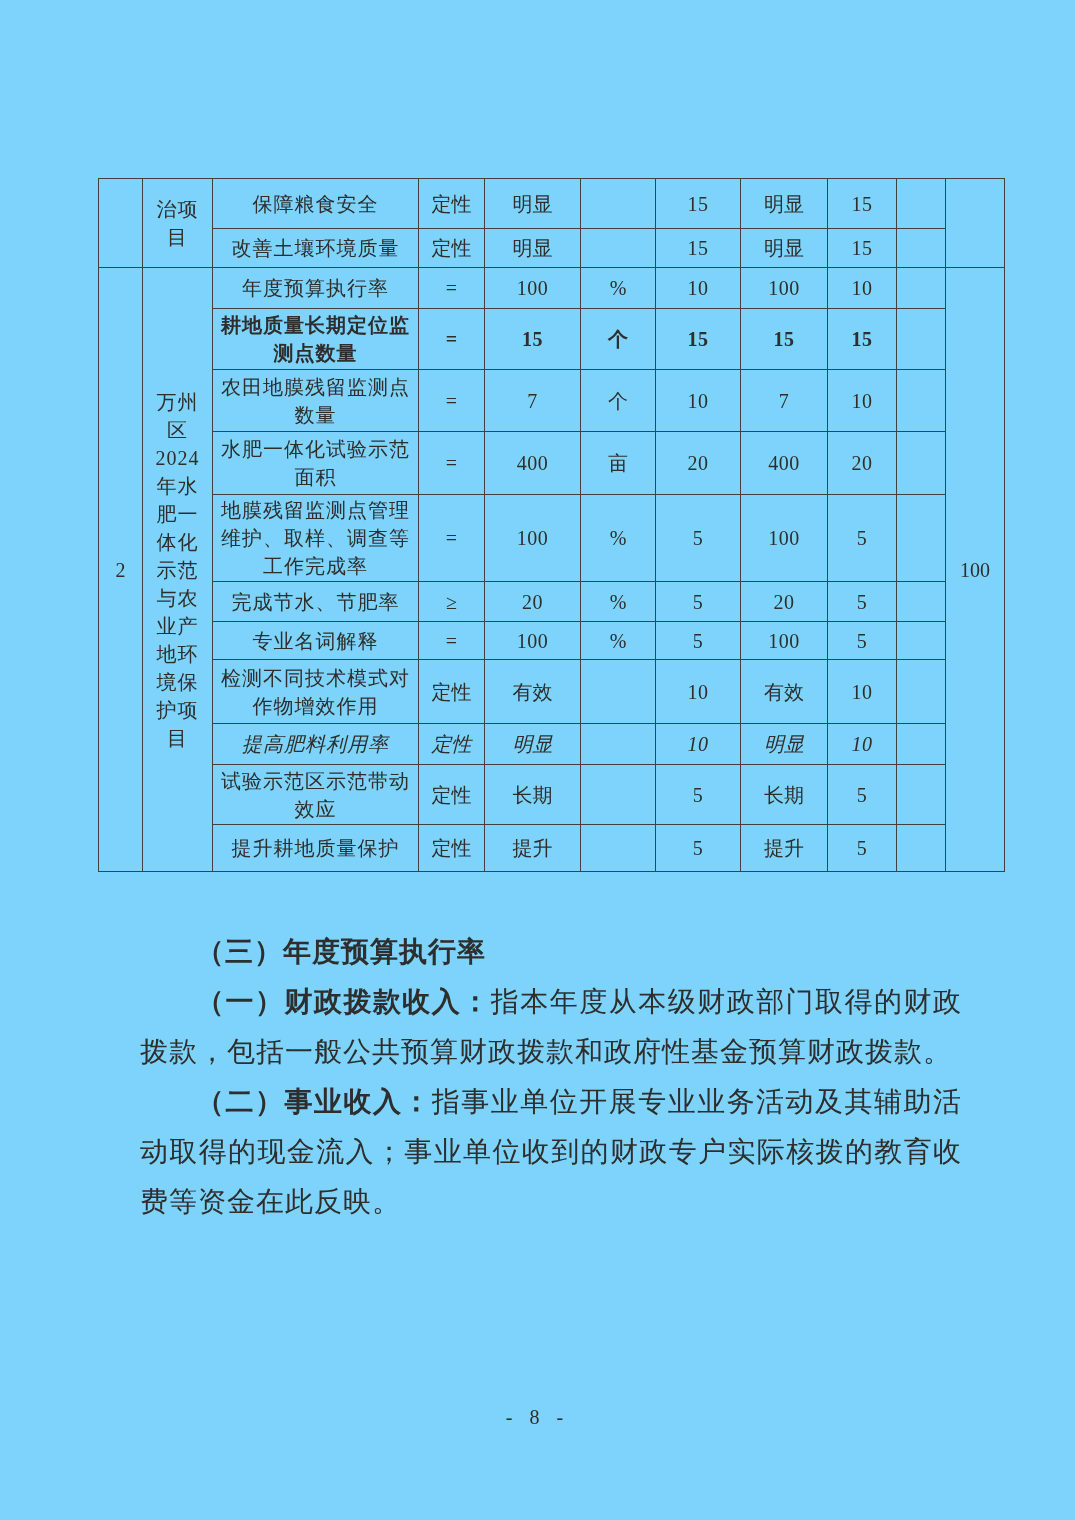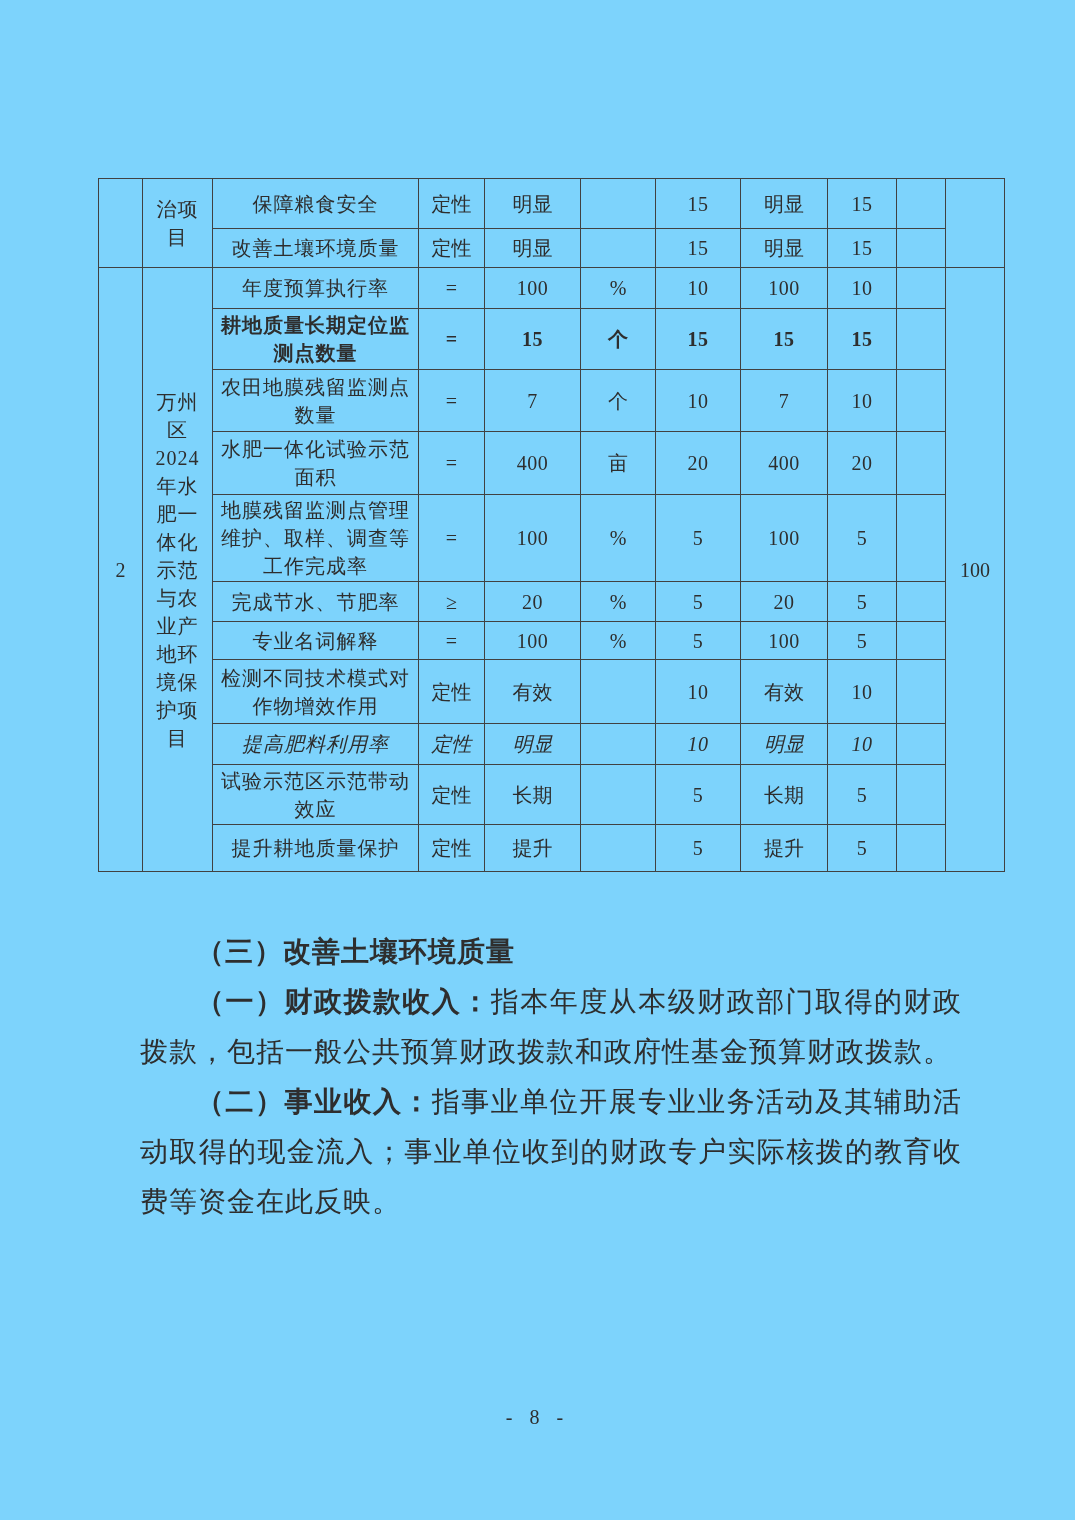--- a/index.html
+++ b/index.html
@@ -239,20 +239,20 @@
       <td></td>
       <td class="c-num">5</td>
       <td>提升</td>
       <td class="c-num">5</td>
       <td></td>
     </tr>
   </tbody>
     </table>
 
   <div id="content">
-    <p class="h-kai">（三）改善土壤环境质量</p>
+    <p class="h-kai">（三）年度预算执行率</p>
     <p><span class="term-label">（一）财政拨款收入：</span><span>指本年度从本级财政部门取得的财政拨款，包括一般公共预算财政拨款和政府性基金预算财政拨款。</span></p>
     <p><span class="term-label">（二）事业收入：</span><span>指事业单位开展专业业务活动及其辅助活动取得的现金流入；事业单位收到的财政专户实际核拨的教育收费等资金在此反映。</span></p>
   </div>
 
   <div id="page-number">- 8 -</div>
 
 </div>
 
 </body></html>

